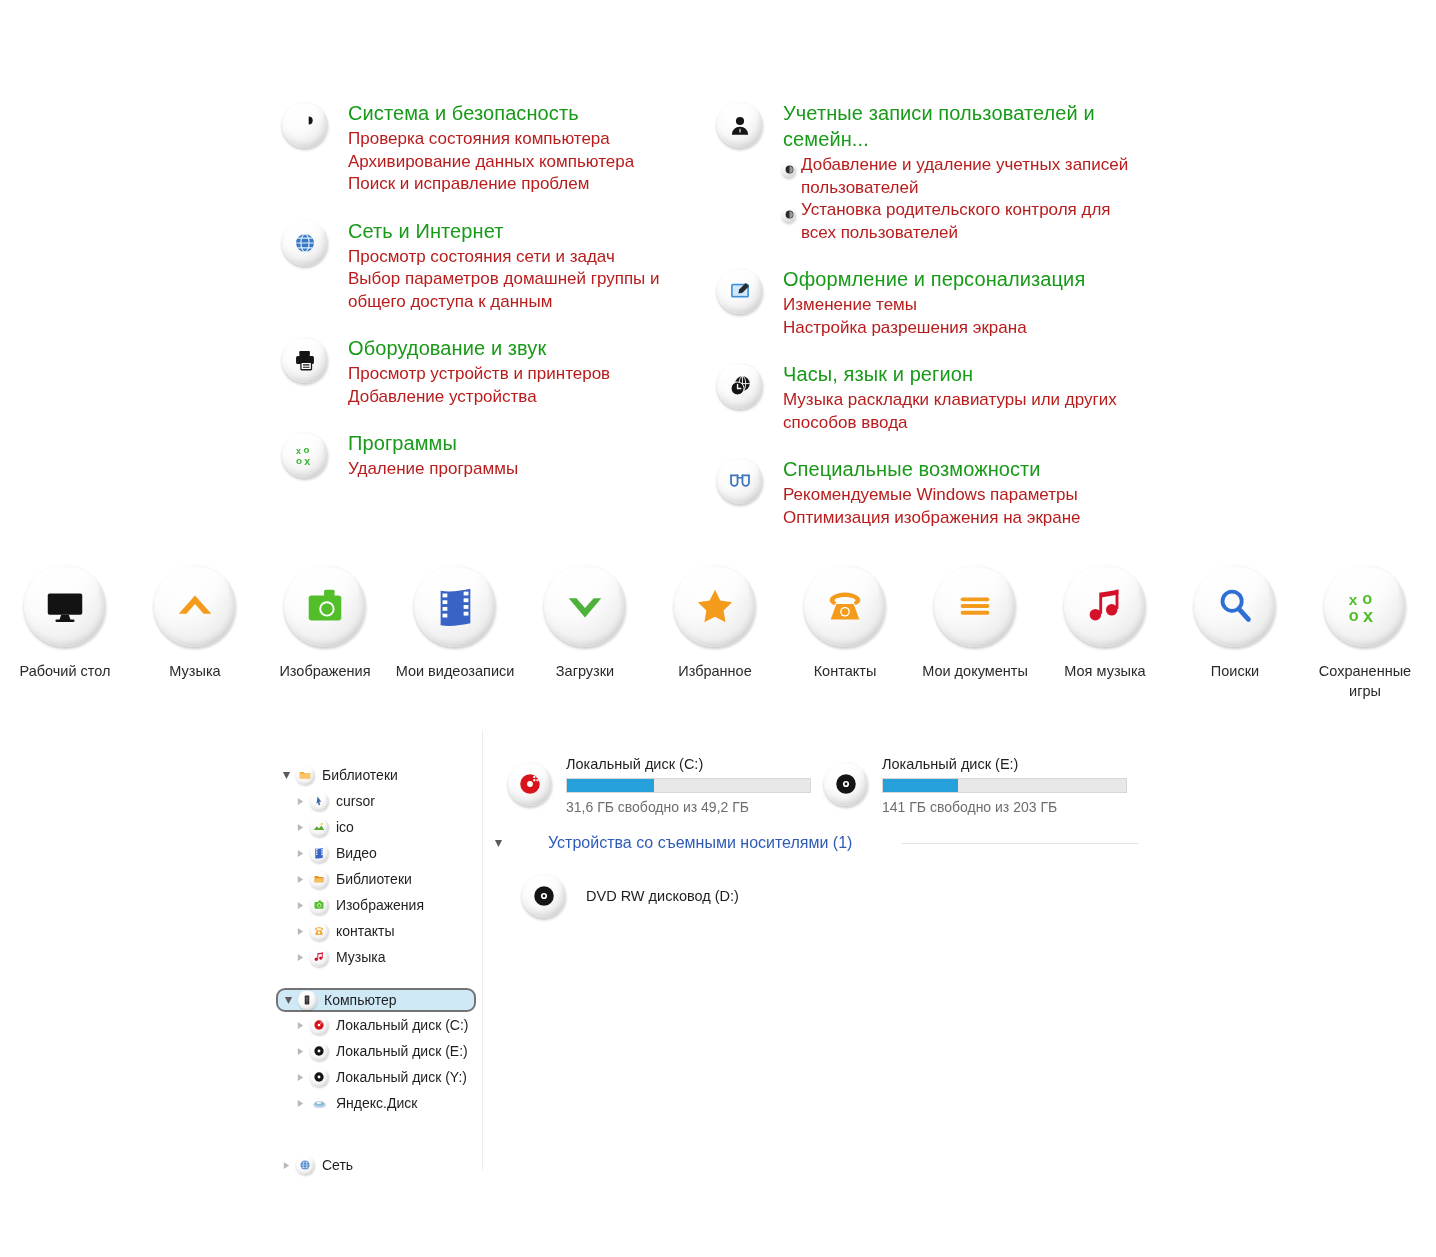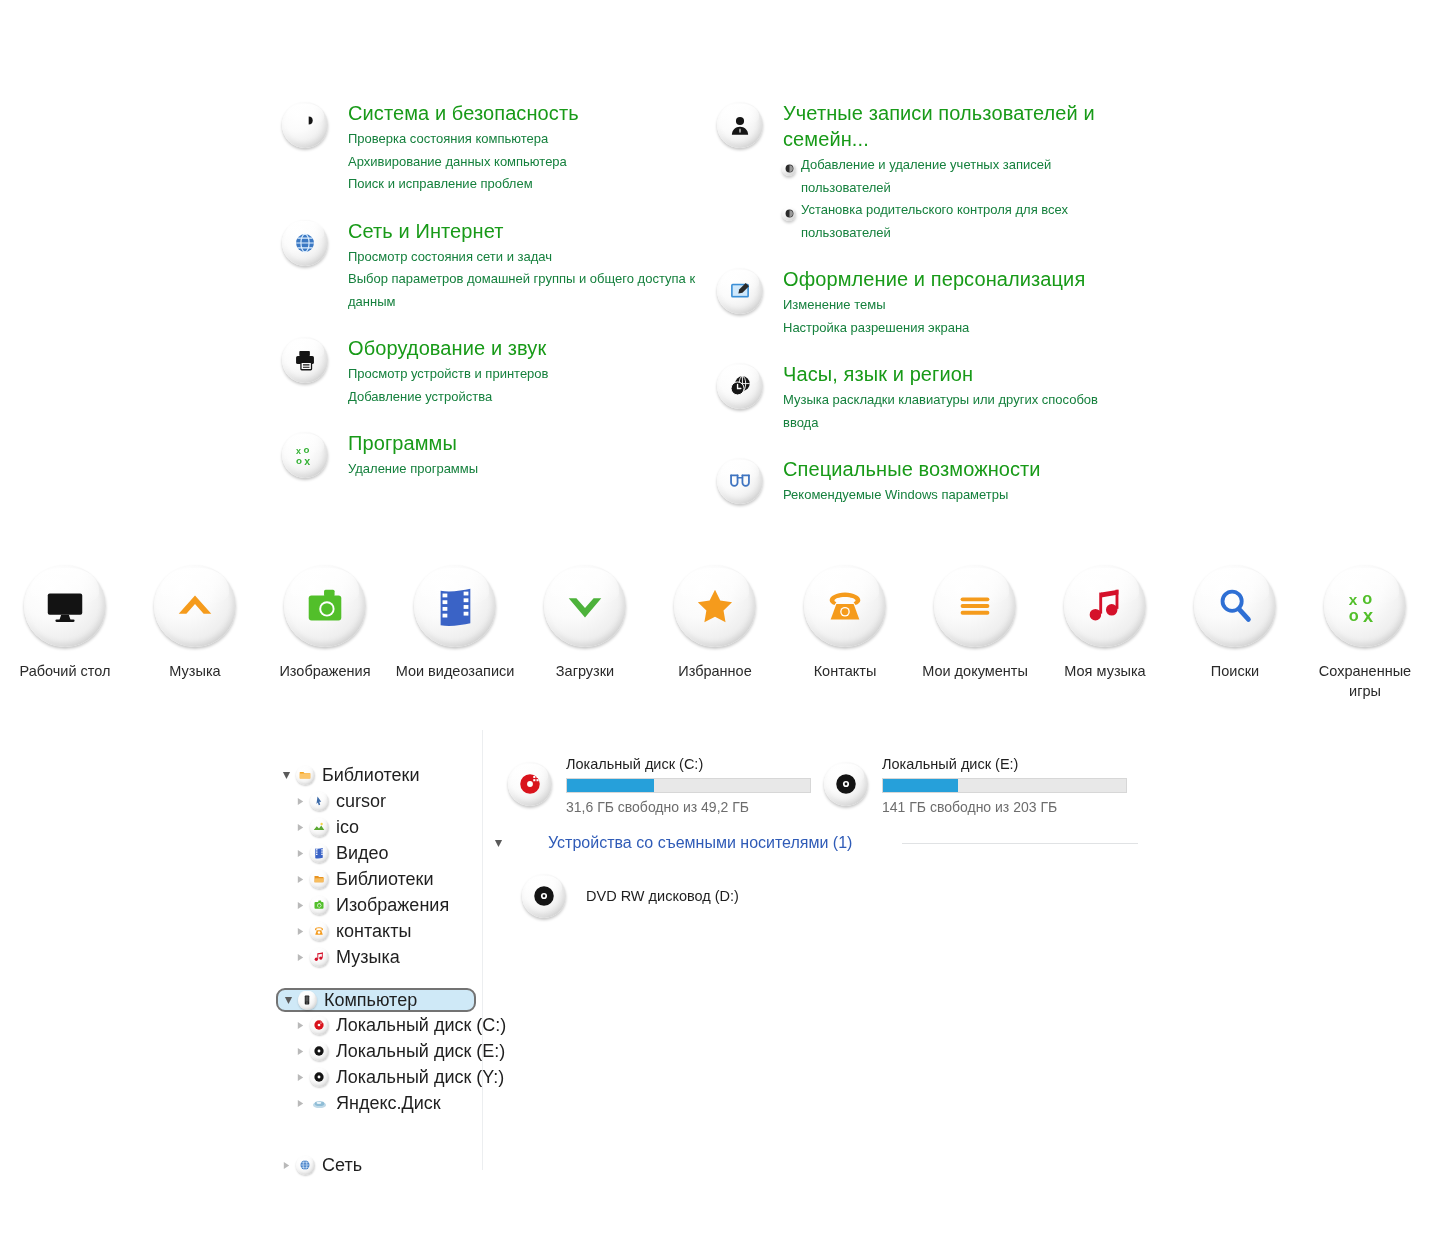--- a/index.html
+++ b/index.html
@@ -36,22 +36,22 @@
   .cat-title {
     font-size: 20px;
     color: #189a18;
     line-height: 26px;
     margin: 0 0 2px 0;
     font-weight: normal;
     letter-spacing: .1px;
   }
   .cat-links { list-style: none; margin: 0; padding: 0; }
   .cat-links li {
-    font-size: 13px;
-    color: #15803d;
+    font-size: 17px;
+    color: #b91c1c;
     line-height: 22.5px;
     position: relative;
   }
   .cat-links li.with-shield { padding-left: 18px; }
 
   
   .orb {
     position: relative;
     border-radius: 50%;
     background:
@@ -144,21 +144,21 @@
   
   #tree {
     position: absolute;
     left: 278px; top: 10px;
     width: 202px;
   }
   .tree-row {
     display: flex;
     align-items: center;
     height: 26px;
-    font-size: 18px;
+    font-size: 14px;
     color: #1f1f1f;
     white-space: nowrap;
   }
   .tree-row.selected {
     background: #cfe9f7;
     border: 2px solid #737373;
     border-radius: 9px;
     height: 24px;
     margin-left: -2px;
     padding-left: 2px;
@@ -387,20 +387,21 @@
                 <path d="M5 9v9a4 4 0 0 0 8 0V9" fill="none" stroke="#3f74c0" stroke-width="2.2" stroke-linecap="round"></path>
                 <path d="M19 9v9a4 4 0 0 0 8 0V9" fill="none" stroke="#3f74c0" stroke-width="2.2" stroke-linecap="round"></path>
                 <path d="M13 12h6" stroke="#3f74c0" stroke-width="2" stroke-linecap="round"></path>
                 <path d="M5 9h8M19 9h8" stroke="#3f74c0" stroke-width="2.2" stroke-linecap="round"></path>
               </svg>
         </div></div>
       </div>
       <h2 class="cat-title">Специальные возможности</h2>
       <ul class="cat-links">
         <li>Рекомендуемые Windows параметры</li>
+        <li>Оптимизация изображения на экране</li>
       </ul>
     </div>
   </div>
 </div>
 
 <div id="orbrow">
 
   <div class="orb-item">
     <span class="orb-wrap">
         <span class="orb">

